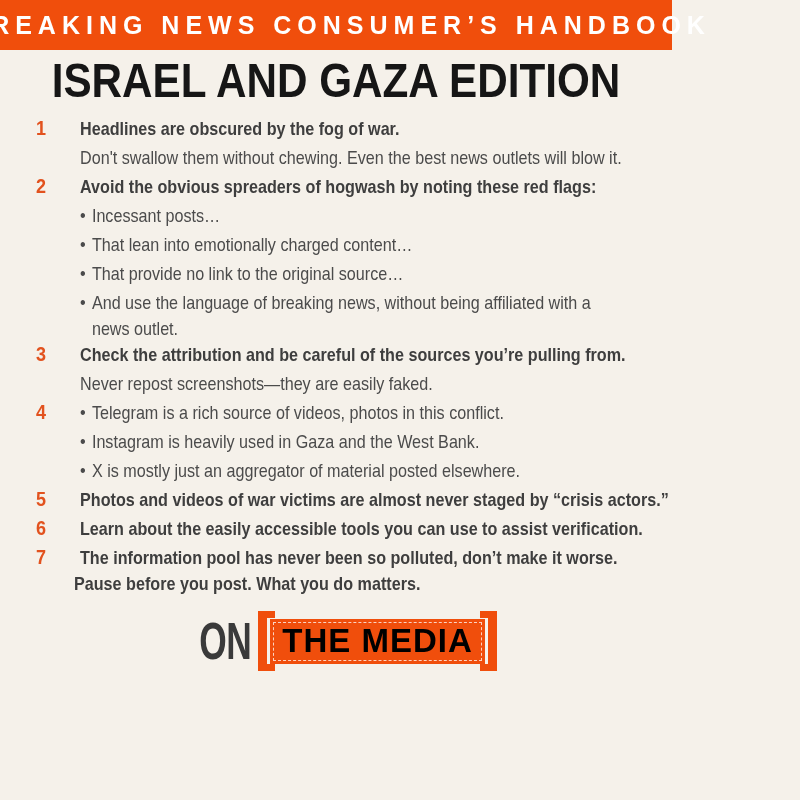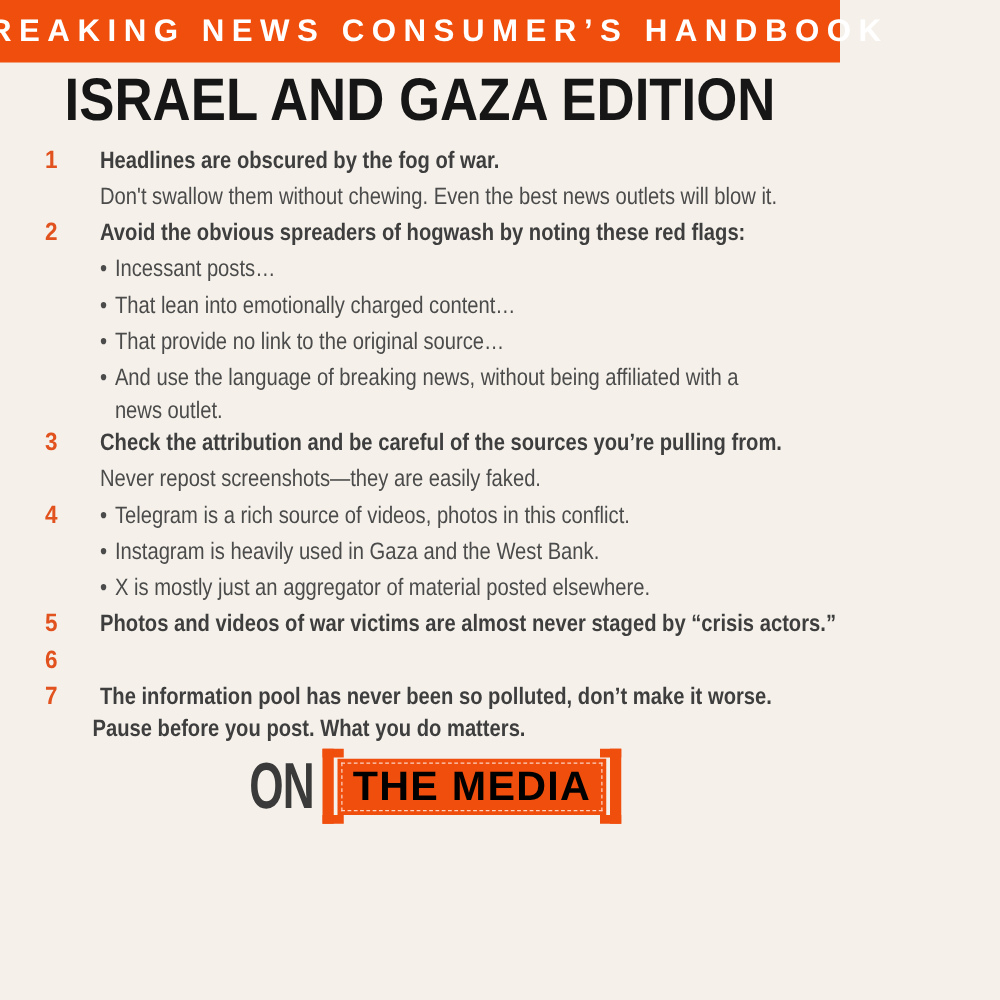--- a/index.html
+++ b/index.html
@@ -57,21 +57,21 @@
   .heading .line.cont{margin-left:-6px;}
   .bullet{display:flex;transform:scaleX(0.85);transform-origin:0 50%;}
   .bullet .line{transform:none;}
   .dot{
     width:14px;flex:none;line-height:29px;font-size:19px;
     color:var(--body-text);
   }
 
   
   .logo{
-    margin-top:4px;flex:none;
+    margin-top:16px;flex:none;
     display:flex;align-items:center;justify-content:center;
   }
   .logo-on{
     font-size:52px;font-weight:bold;color:var(--logo-on);
     letter-spacing:-1px;line-height:60px;
     transform:scaleX(0.68);transform-origin:100% 50%;
   }
   .bracket{width:17px;height:60px;flex:none;position:relative;z-index:2;}
   .bracket-left{
     margin-left:7px;margin-right:-5px;
@@ -197,20 +197,23 @@
         <div class="num">5</div>
         <div class="content">
           <div class="heading">
             <div class="line">Photos and videos of war victims are almost never staged by “crisis actors.”</div>
           </div>
         </div>
       </div>
       <div class="row">
         <div class="num">6</div>
         <div class="content">
+          <div class="heading">
+            <div class="line">Learn about the easily accessible tools you can use to assist verification.</div>
+          </div>
         </div>
       </div>
       <div class="row">
         <div class="num">7</div>
         <div class="content">
           <div class="heading">
             <div class="line">The information pool has never been so polluted, don’t make it worse.</div>
             <div class="line cont">Pause before you post. What you do matters.</div>
           </div>
         </div>

